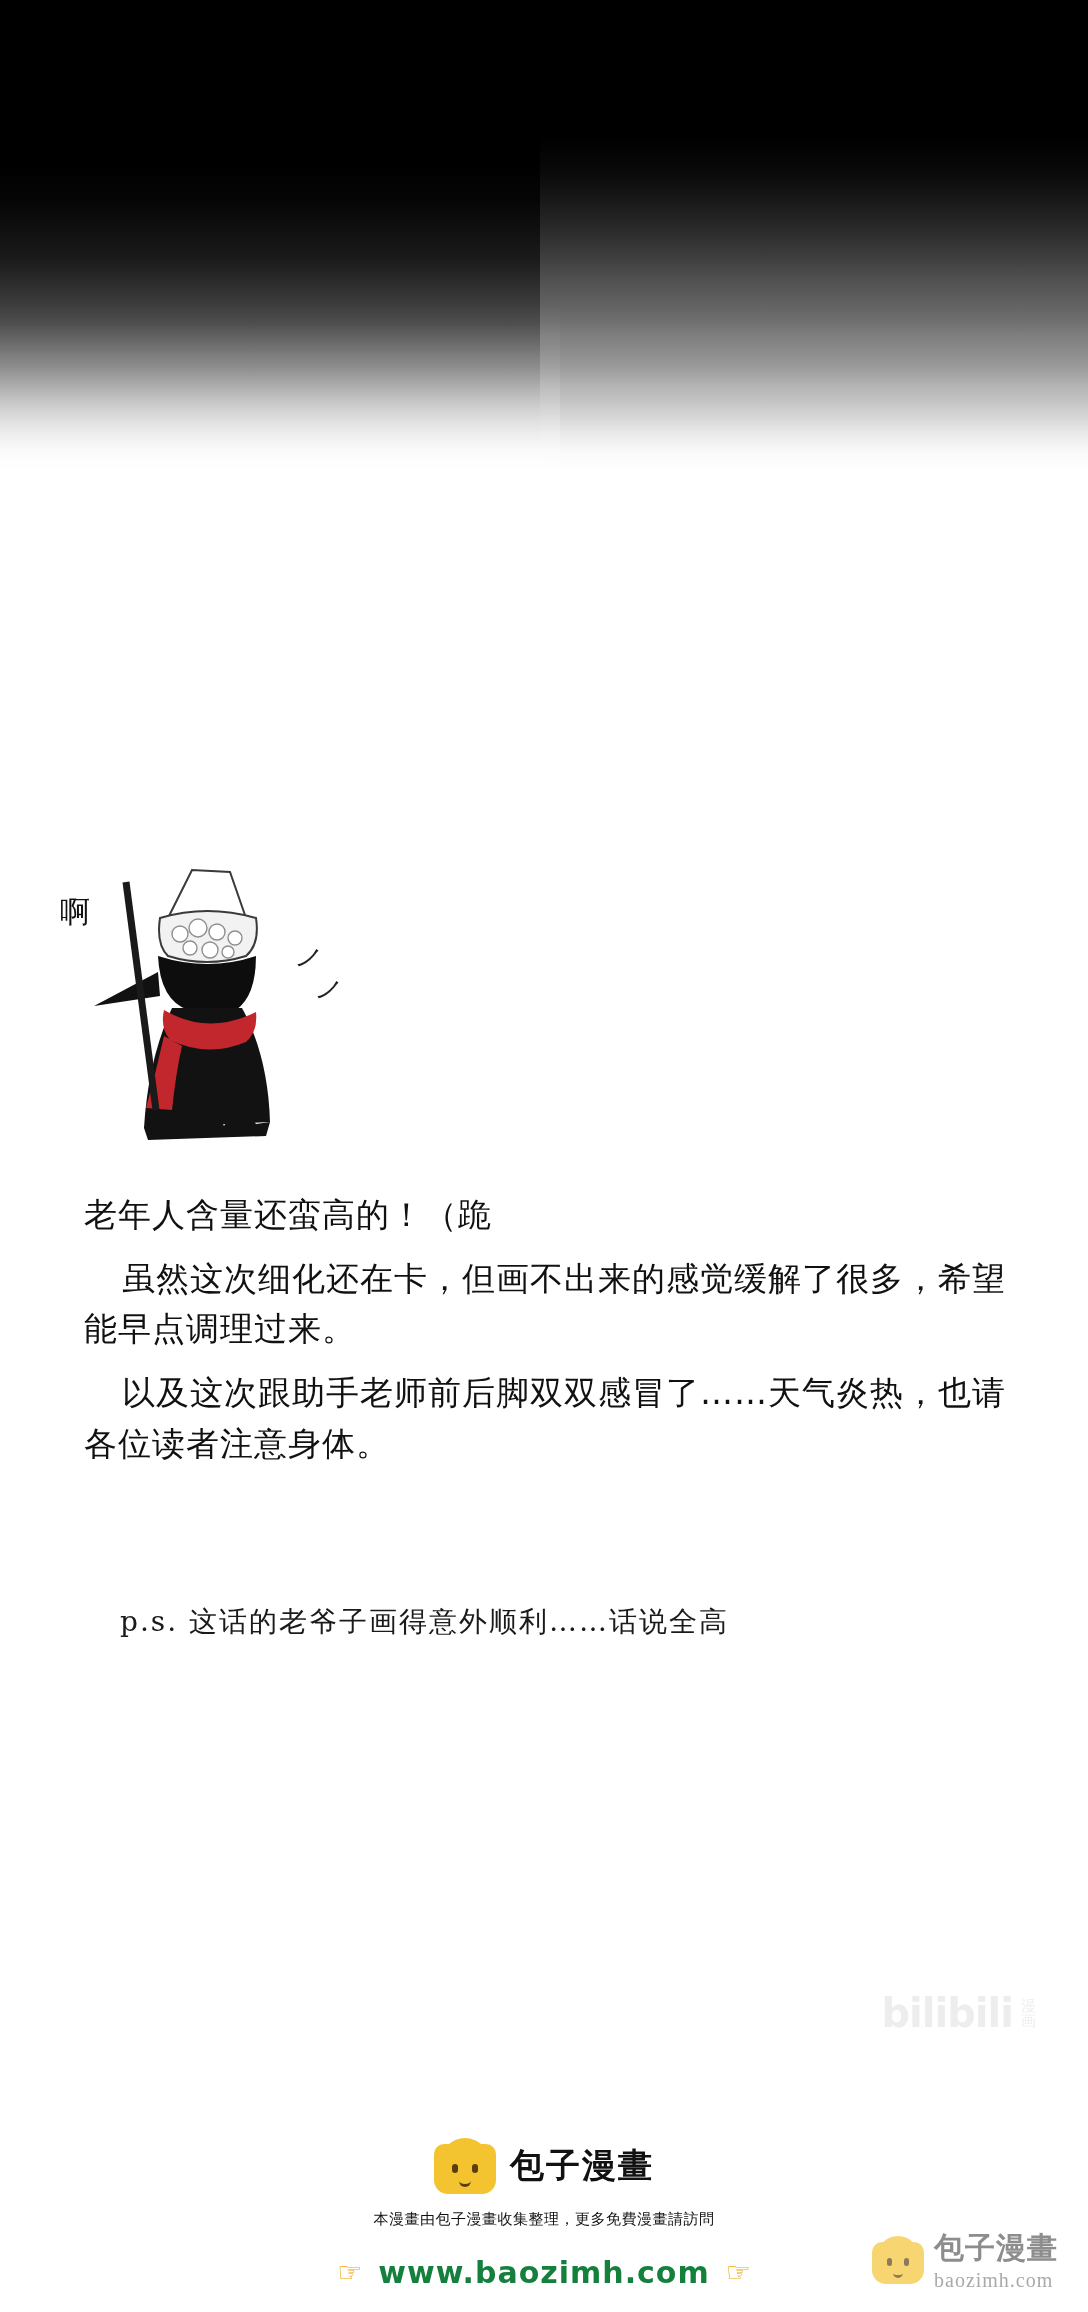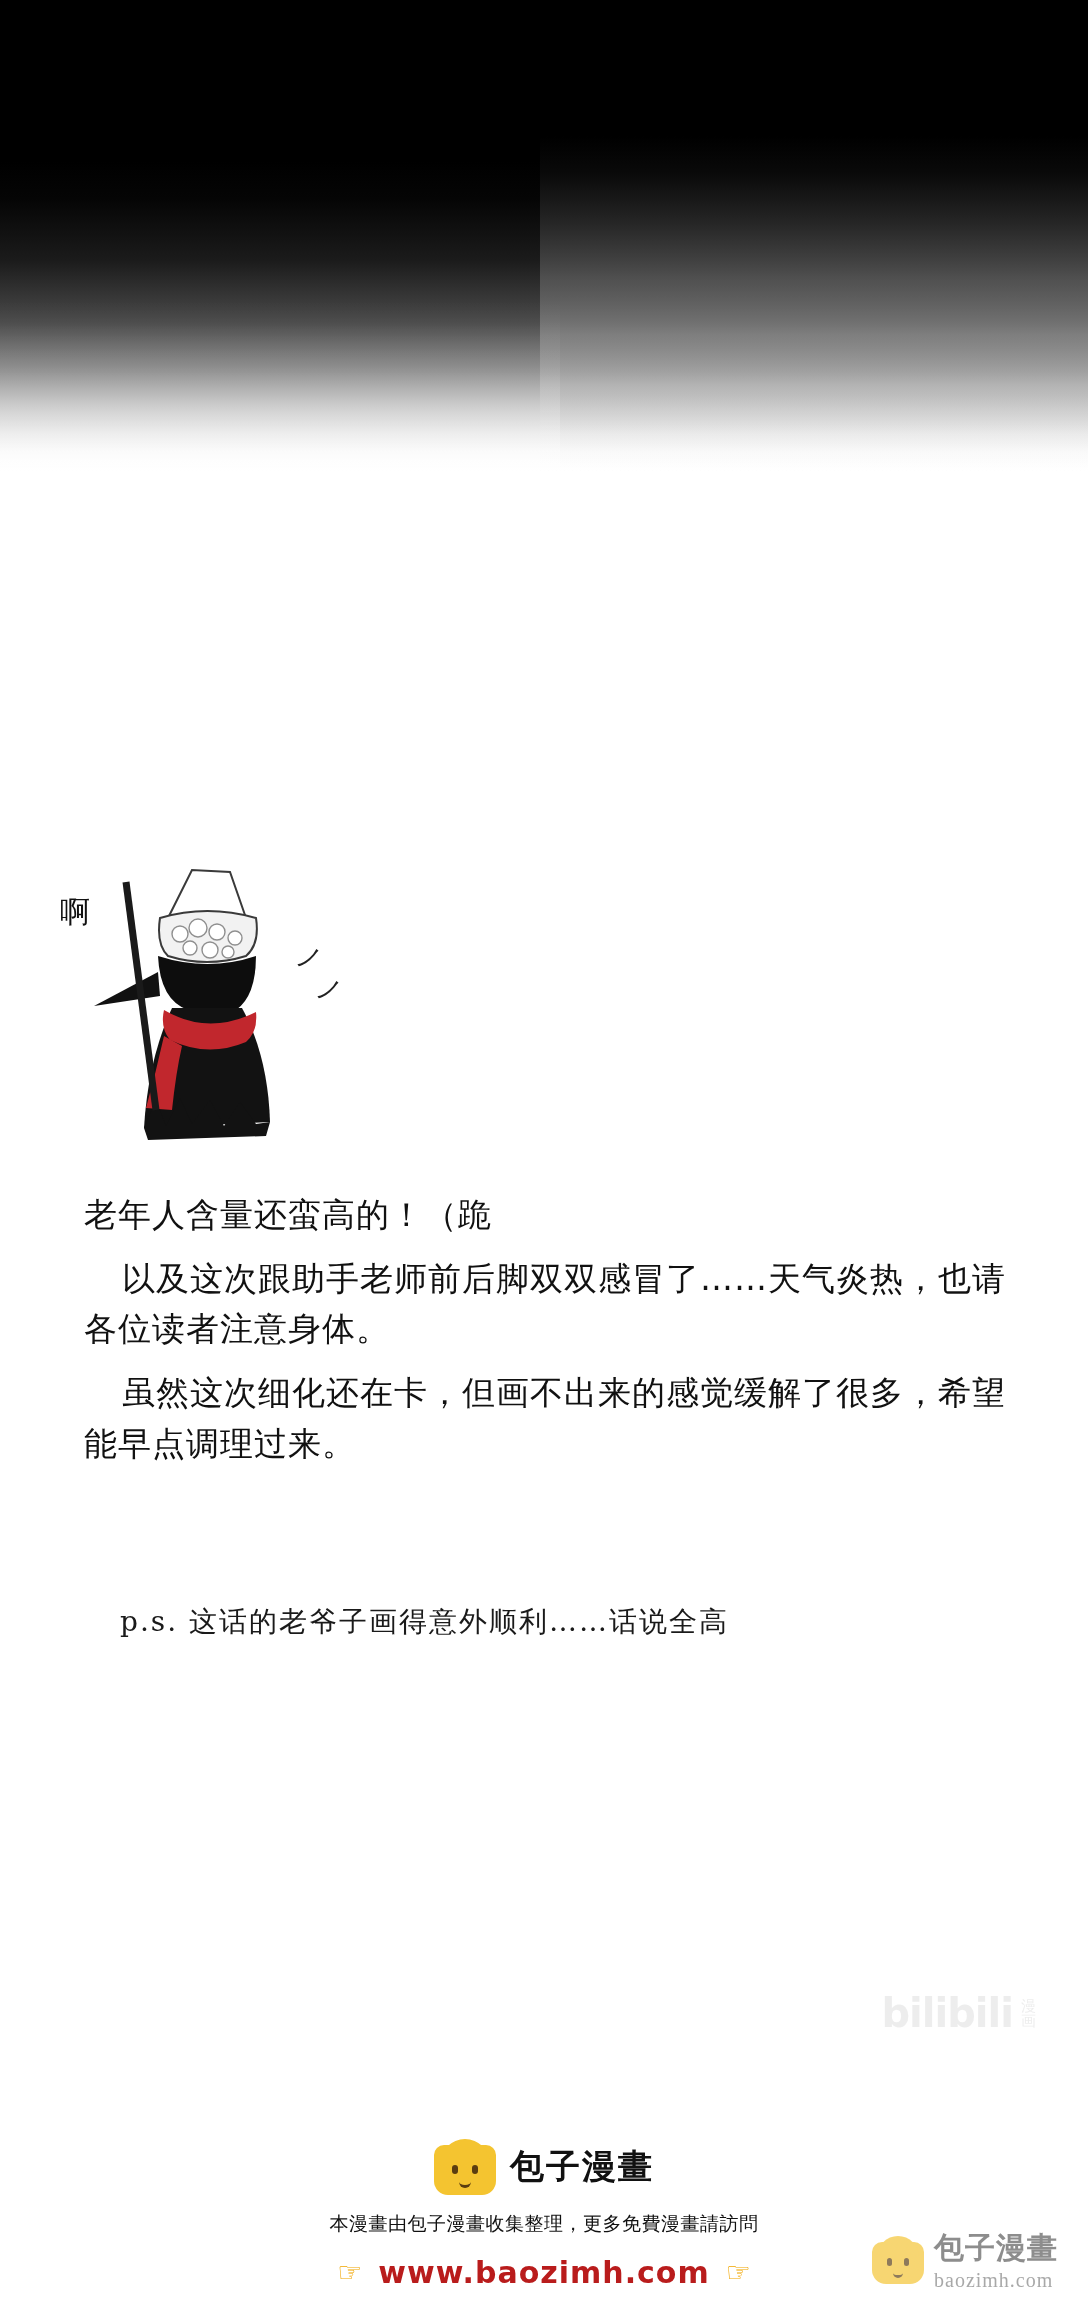--- a/index.html
+++ b/index.html
@@ -215,41 +215,41 @@
   }
   .footer-brand-name {
     font-family: "DejaVu Sans", sans-serif;
     font-size: 34px;
     font-weight: bold;
     color: #111;
     letter-spacing: 2px;
   }
   .footer-note {
     font-family: Liberation Serif, serif;
-    font-size: 19px;
+    font-size: 15px;
     color: #111;
     letter-spacing: 0.5px;
-    margin-bottom: 18px;
+    margin-bottom: 26px;
   }
   .footer-url-row {
     display: flex;
     align-items: center;
     justify-content: center;
     gap: 16px;
   }
   .hand {
     font-family: "DejaVu Sans", sans-serif;
     font-size: 28px;
     color: #f0a500;
   }
   .footer-url {
     font-family: "DejaVu Sans", sans-serif;
     font-size: 30px;
     font-weight: bold;
-    color: #b91c1c;
+    color: #15803d;
     letter-spacing: 1px;
     text-decoration: none;
   }
   .footer-wm {
     position: absolute;
     right: 30px;
     bottom: 20px;
     display: flex;
     align-items: center;
     gap: 10px;
@@ -318,22 +318,22 @@
 
       <path d="M66 22 L96 250" stroke="#1a1a1a" stroke-width="7" fill="none"></path>
     </svg>
 
     <div class="sweat" style="left:236px; top:80px;">ノ</div>
     <div class="sweat" style="left:256px; top:112px;">ノ</div>
   </div>
 
   <div class="body-text">
     <p>老年人含量还蛮高的！（跪</p>
+    <p class="indent">虽然这次细化还在卡，但画不出来的感觉缓解了很多，希望能早点调理过来。</p>
     <p class="indent">以及这次跟助手老师前后脚双双感冒了……天气炎热，也请各位读者注意身体。</p>
-    <p class="indent">虽然这次细化还在卡，但画不出来的感觉缓解了很多，希望能早点调理过来。</p>
   </div>
 
   <div class="ps-block">
     <div class="line1">p.s. 这话的老爷子画得意外顺利……话说全高</div>
   </div>
 
   <div class="bili-mark">
     <span class="word">bilibili</span>
     <span class="cn">
       <span>漫</span><br>

